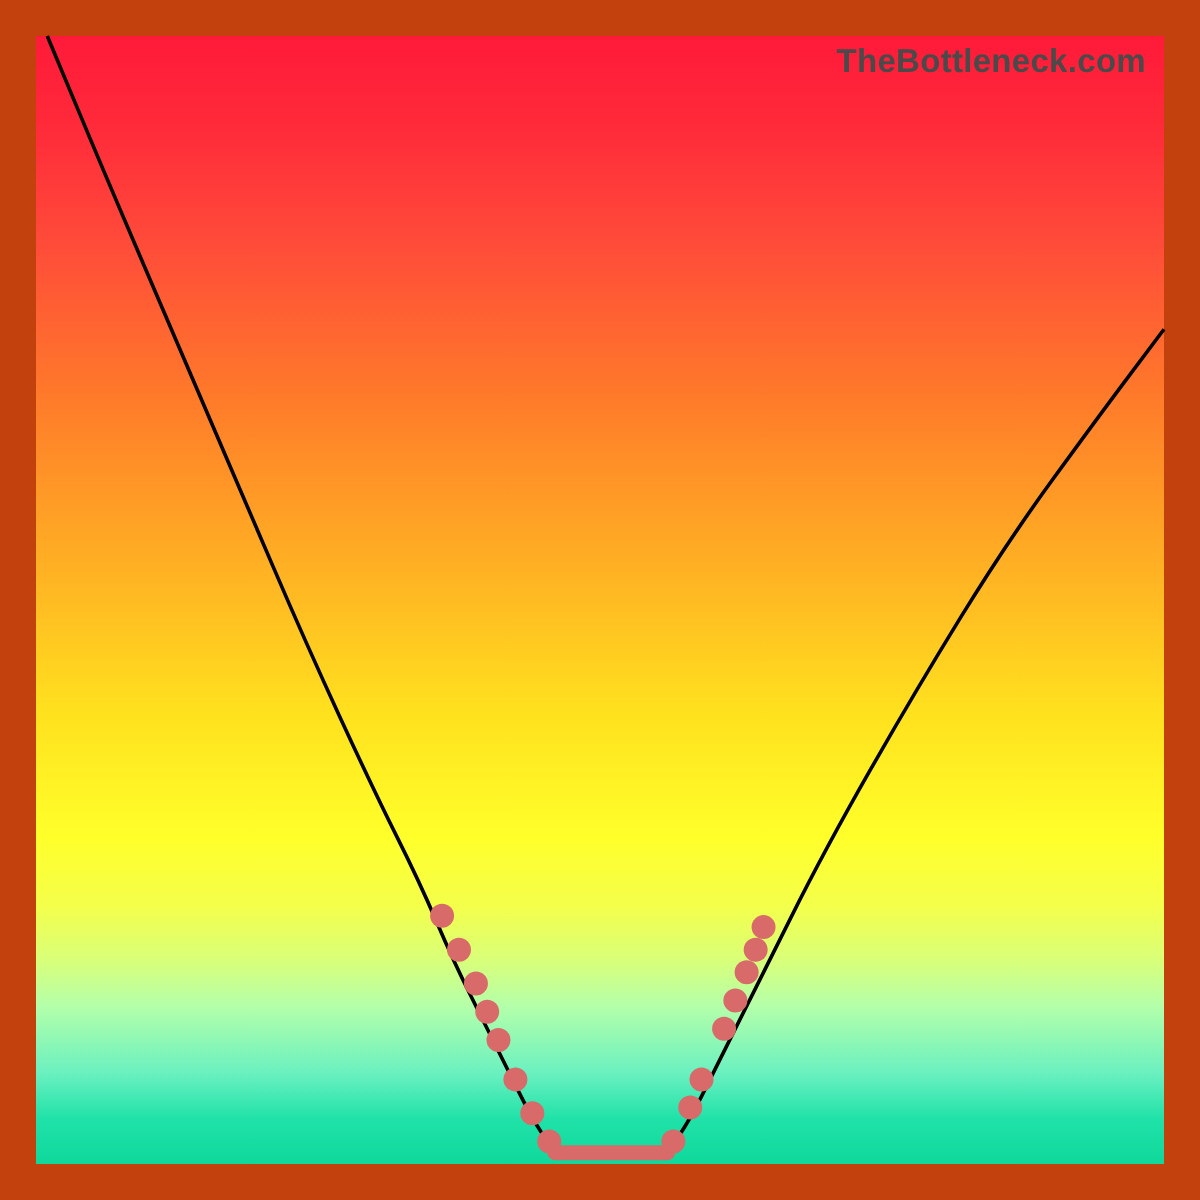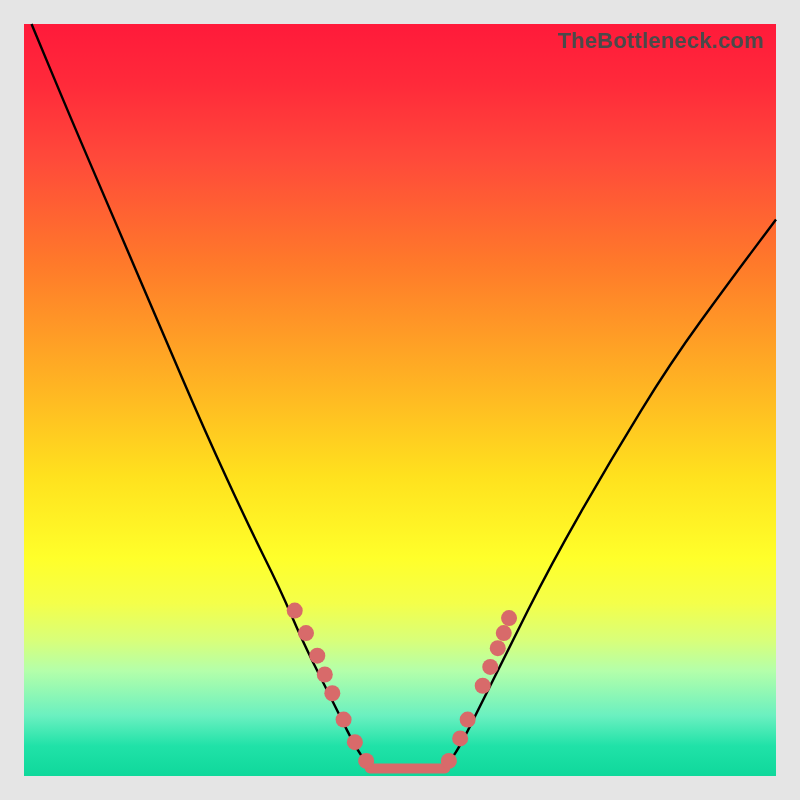--- a/index.html
+++ b/index.html
@@ -10,21 +10,21 @@
     overflow: hidden;
     background: #000;
     font-family: Arial, Helvetica, sans-serif;
   }
   .frame {
     position: absolute;
     left: 0;
     top: 0;
     width: 800px;
     height: 800px;
-    background: #e5e5e5;
+    background: #c2410c;
   }
   .plot {
     position: absolute;
     left: 24px;
     top: 24px;
     width: 752px;
     height: 752px;
     
     background: linear-gradient(
       to bottom,

